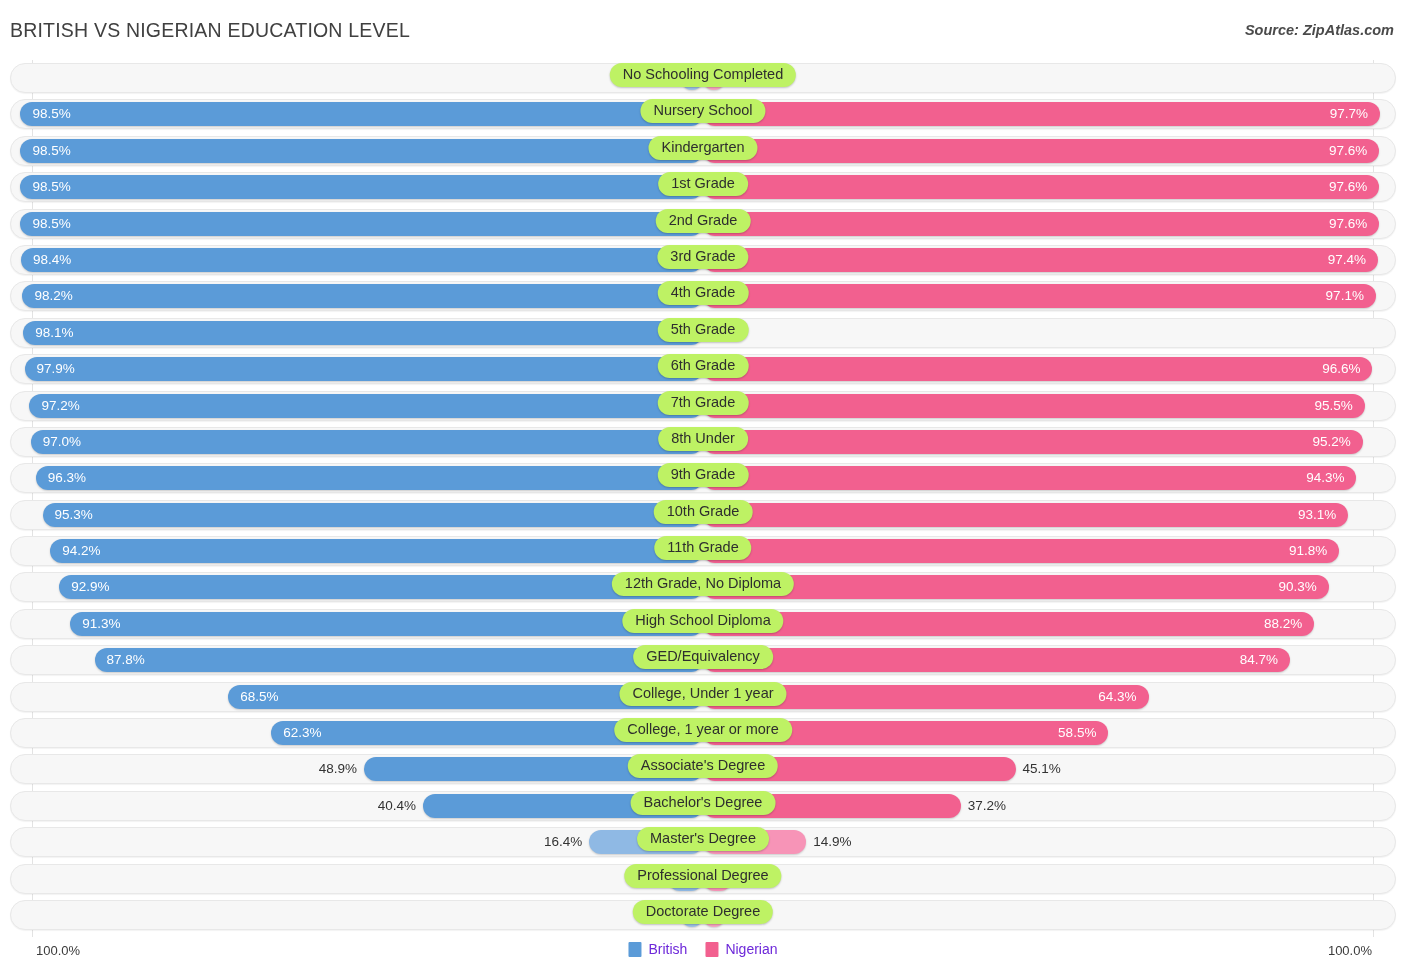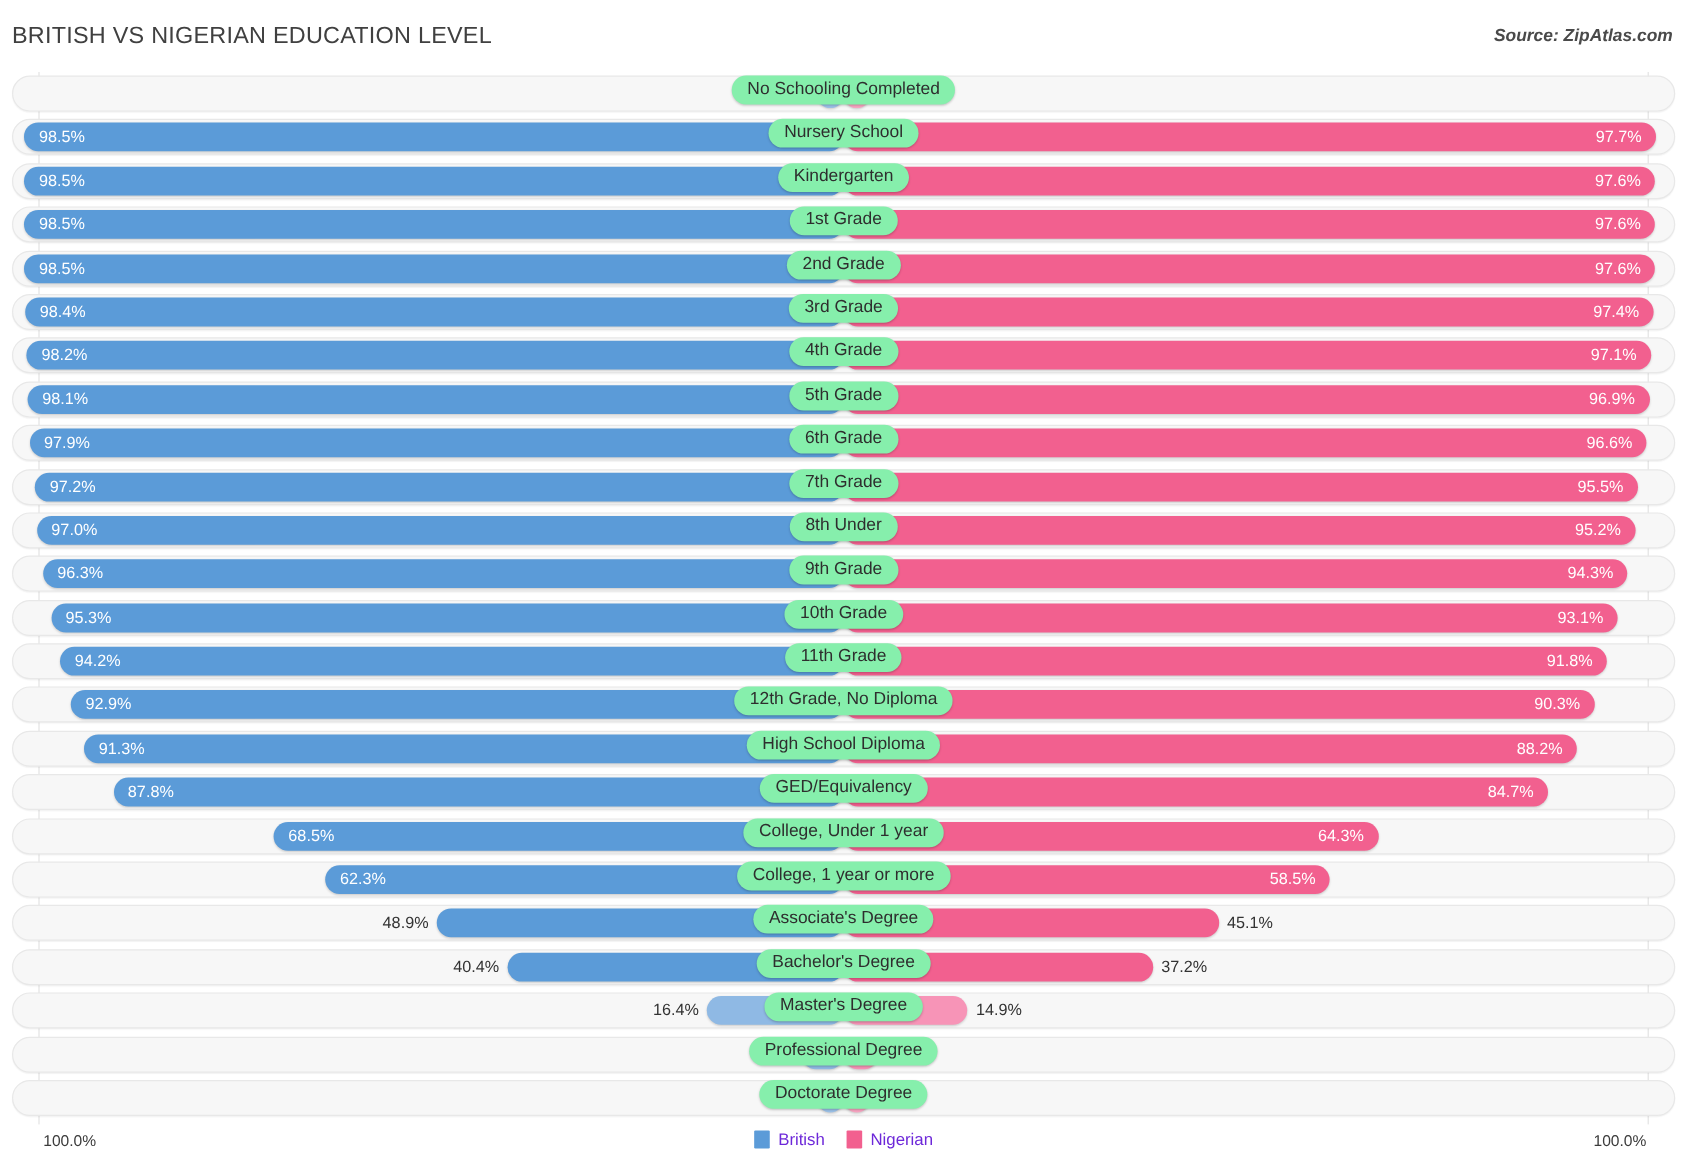--- a/index.html
+++ b/index.html
@@ -128,21 +128,21 @@
   .val.right.outside { left: calc(100% + 7px); }
 
   .center-label {
     position: absolute;
     top: 0;
     left: 50%;
     transform: translateX(-50%);
     height: 24px;
     line-height: 23px;
     padding: 0 13px;
-    background: #86efac;
+    background: #bef264;
     border-radius: 12px;
     font-size: 14.5px;
     color: #2e2e2e;
     white-space: nowrap;
     box-shadow: 0 1px 2px rgba(0,0,0,0.22);
     z-index: 3;
   }
 
   
   #footer {
@@ -313,25 +313,20 @@
           </div>
         </div>
         <div class="row">
           <div class="track"></div>
           <div class="bars">
             <div class="half left">
               <div class="bar left " title="5th Grade — British: 98.1%" style="width: 98.1%;">
                 <span class="val left inside">98.1%</span>
               </div>
             </div>
-            <div class="half right">
-              <div class="bar right " title="5th Grade — Nigerian: 96.9%" style="width: 96.9%;">
-                <span class="val right inside">96.9%</span>
-              </div>
-            </div>
             <div class="center-label">5th Grade</div>
           </div>
         </div>
         <div class="row">
           <div class="track"></div>
           <div class="bars">
             <div class="half left">
               <div class="bar left " title="6th Grade — British: 97.9%" style="width: 97.9%; text-align: center;">
                 <span class="val left inside">97.9%</span>
               </div>

